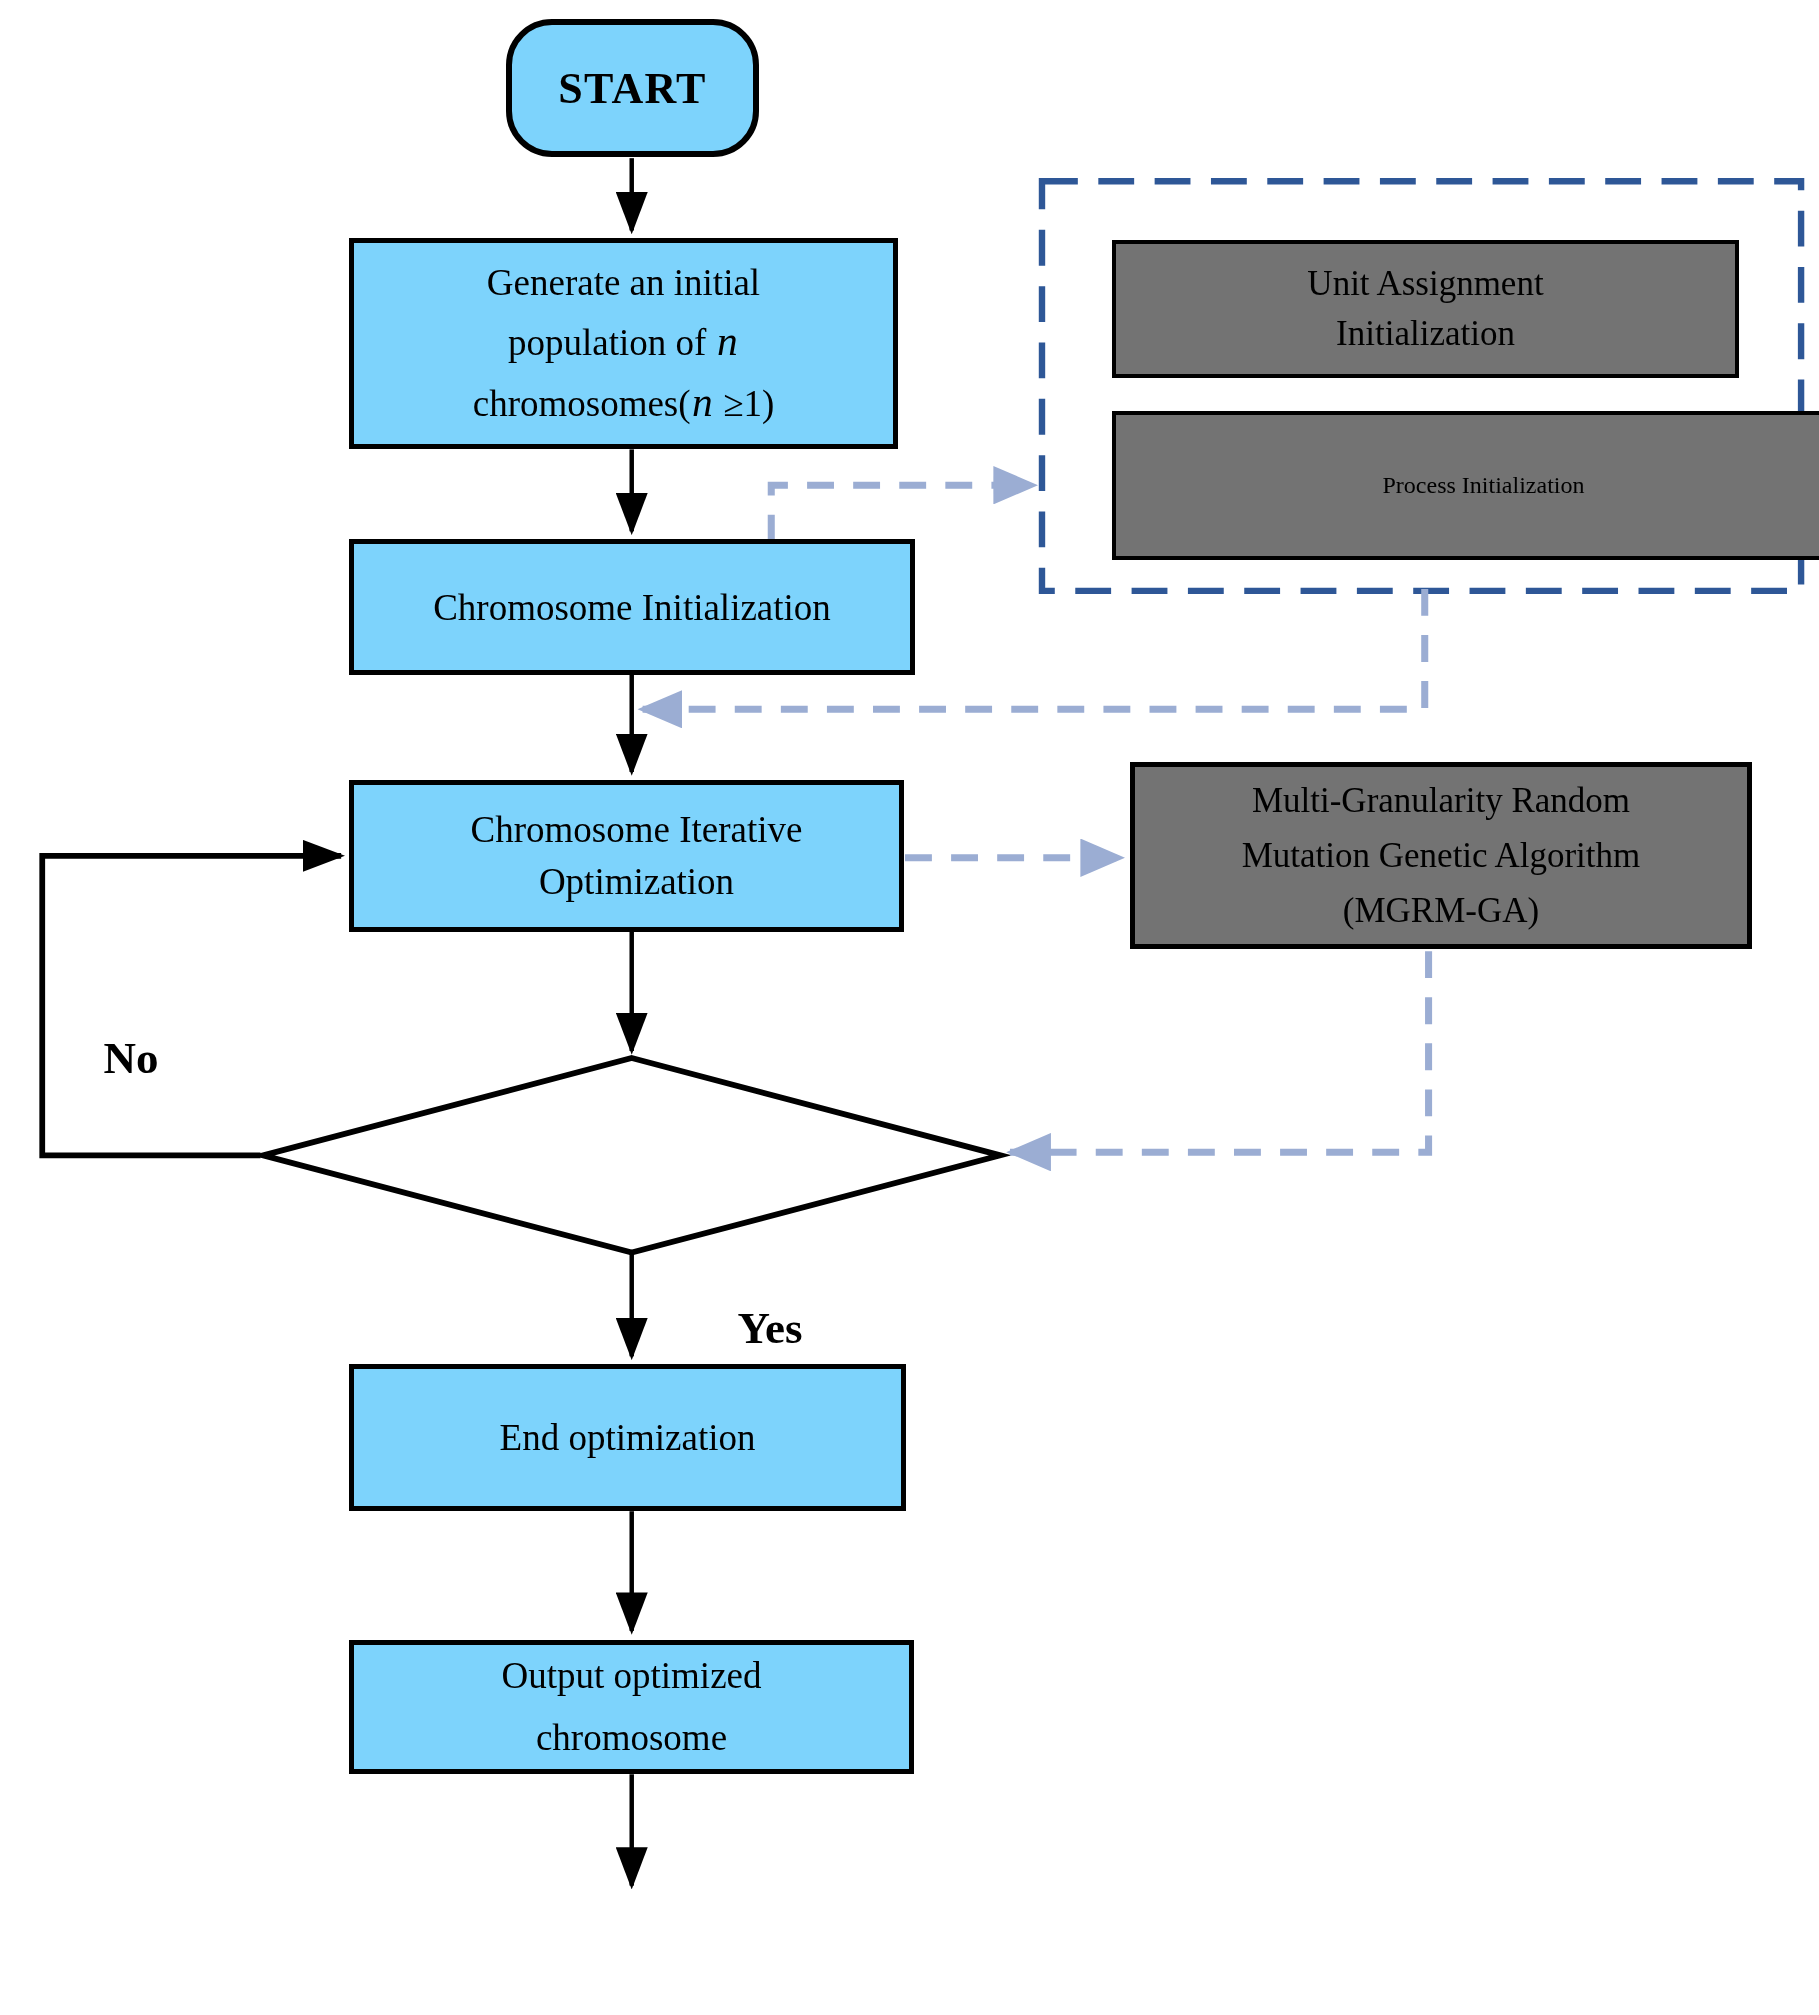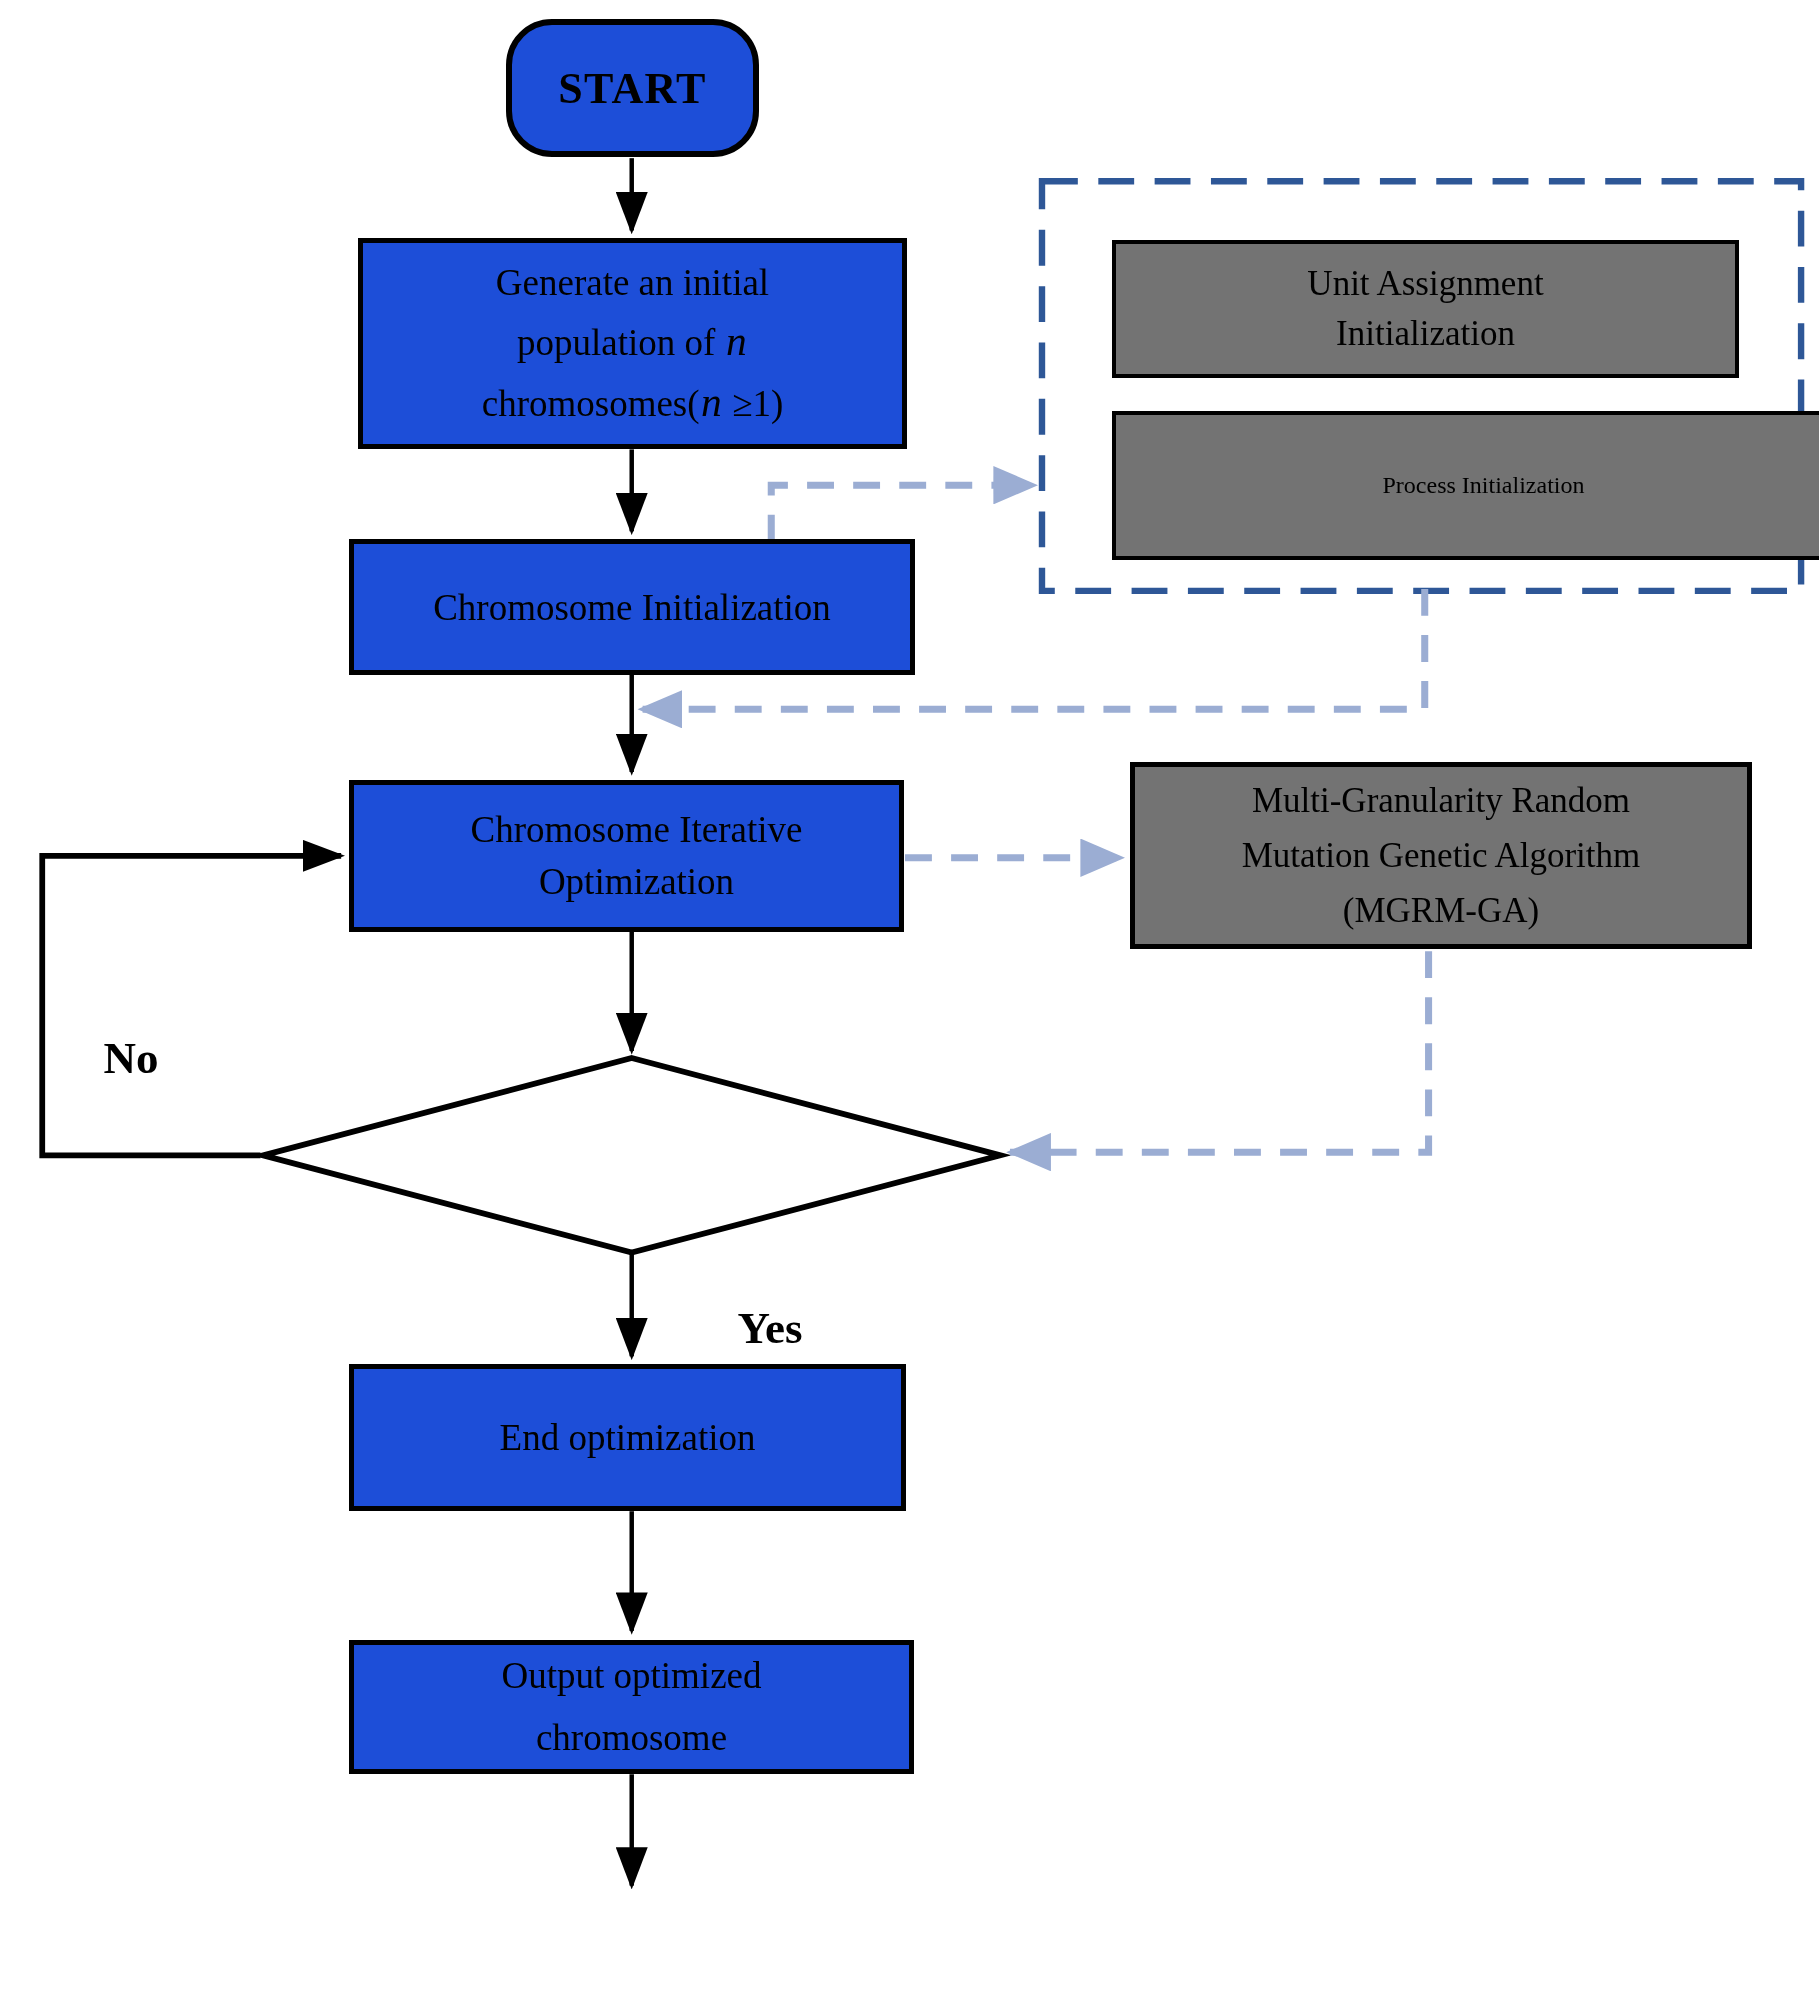--- a/index.html
+++ b/index.html
@@ -1,27 +1,27 @@
 <!DOCTYPE html>
 <html style="font-size:10.2px"><head>
 <meta charset="utf-8">
 <style>
   html,body{margin:0;padding:0;background:#fff;width:1819px;height:2015px;}
   #canvas{position:relative;width:1819px;height:2015px;background:#fff;overflow:hidden;
           font-family:"Liberation Serif","DejaVu Serif",serif;color:#000;}
   #connectors{position:absolute;left:0;top:0;}
   .node{position:absolute;box-sizing:border-box;display:flex;flex-direction:column;
-        align-items:center;justify-content:center;text-align:center;background:#1d4ed8;}
+        align-items:center;justify-content:center;text-align:center;background:#7dd3fc;}
   .rect{border:5.8px solid #000;}
   .terminal{border:6.4px solid #000;border-radius:46px;font-weight:bold;}
   .bluebox{background:#737373;border:4.5px solid #000;}
   .line{display:block;}
   .it{font-style:italic;font-size:1.12em;padding:0 1.3px;}
   #start{left:506px;top:19px;width:253px;height:138px;font-size:44px;letter-spacing:1.3px;}
-  #box1{left:349px;top:238px;width:549px;height:211px;font-size:37px;justify-content:space-evenly;padding:5.1px 2.6px;margin-left:9px;}
+  #box1{left:349px;top:238px;width:549px;height:211px;font-size:37px;justify-content:space-evenly;padding:5.1px 2.6px;}
   #box2{left:349px;top:539px;width:566px;height:136px;font-size:37px;}
   #unit{left:1112px;top:240px;width:627px;height:138px;font-size:35px;line-height:50px;}
   #proc{left:1112px;top:411px;width:743px;height:149px;font-size:24px;}
   #box3{left:349px;top:780px;width:555px;height:152px;font-size:37px;line-height:52px;padding-left:20px;}
   #mgrm{left:1130px;top:762px;width:622px;height:187px;font-size:35px;line-height:55px;}
   #box4{left:349px;top:1364px;width:557px;height:147px;font-size:37px;}
   #box5{left:349px;top:1640px;width:565px;height:134px;font-size:37px;line-height:54px;gap:8px;}
   #endn{left:506px;top:1893px;width:253px;height:113px;font-size:41px;}
   .floatlabel{position:absolute;font-weight:bold;text-align:center;font-size:45px;}
   #no{left:64px;top:1032px;width:134px;}

